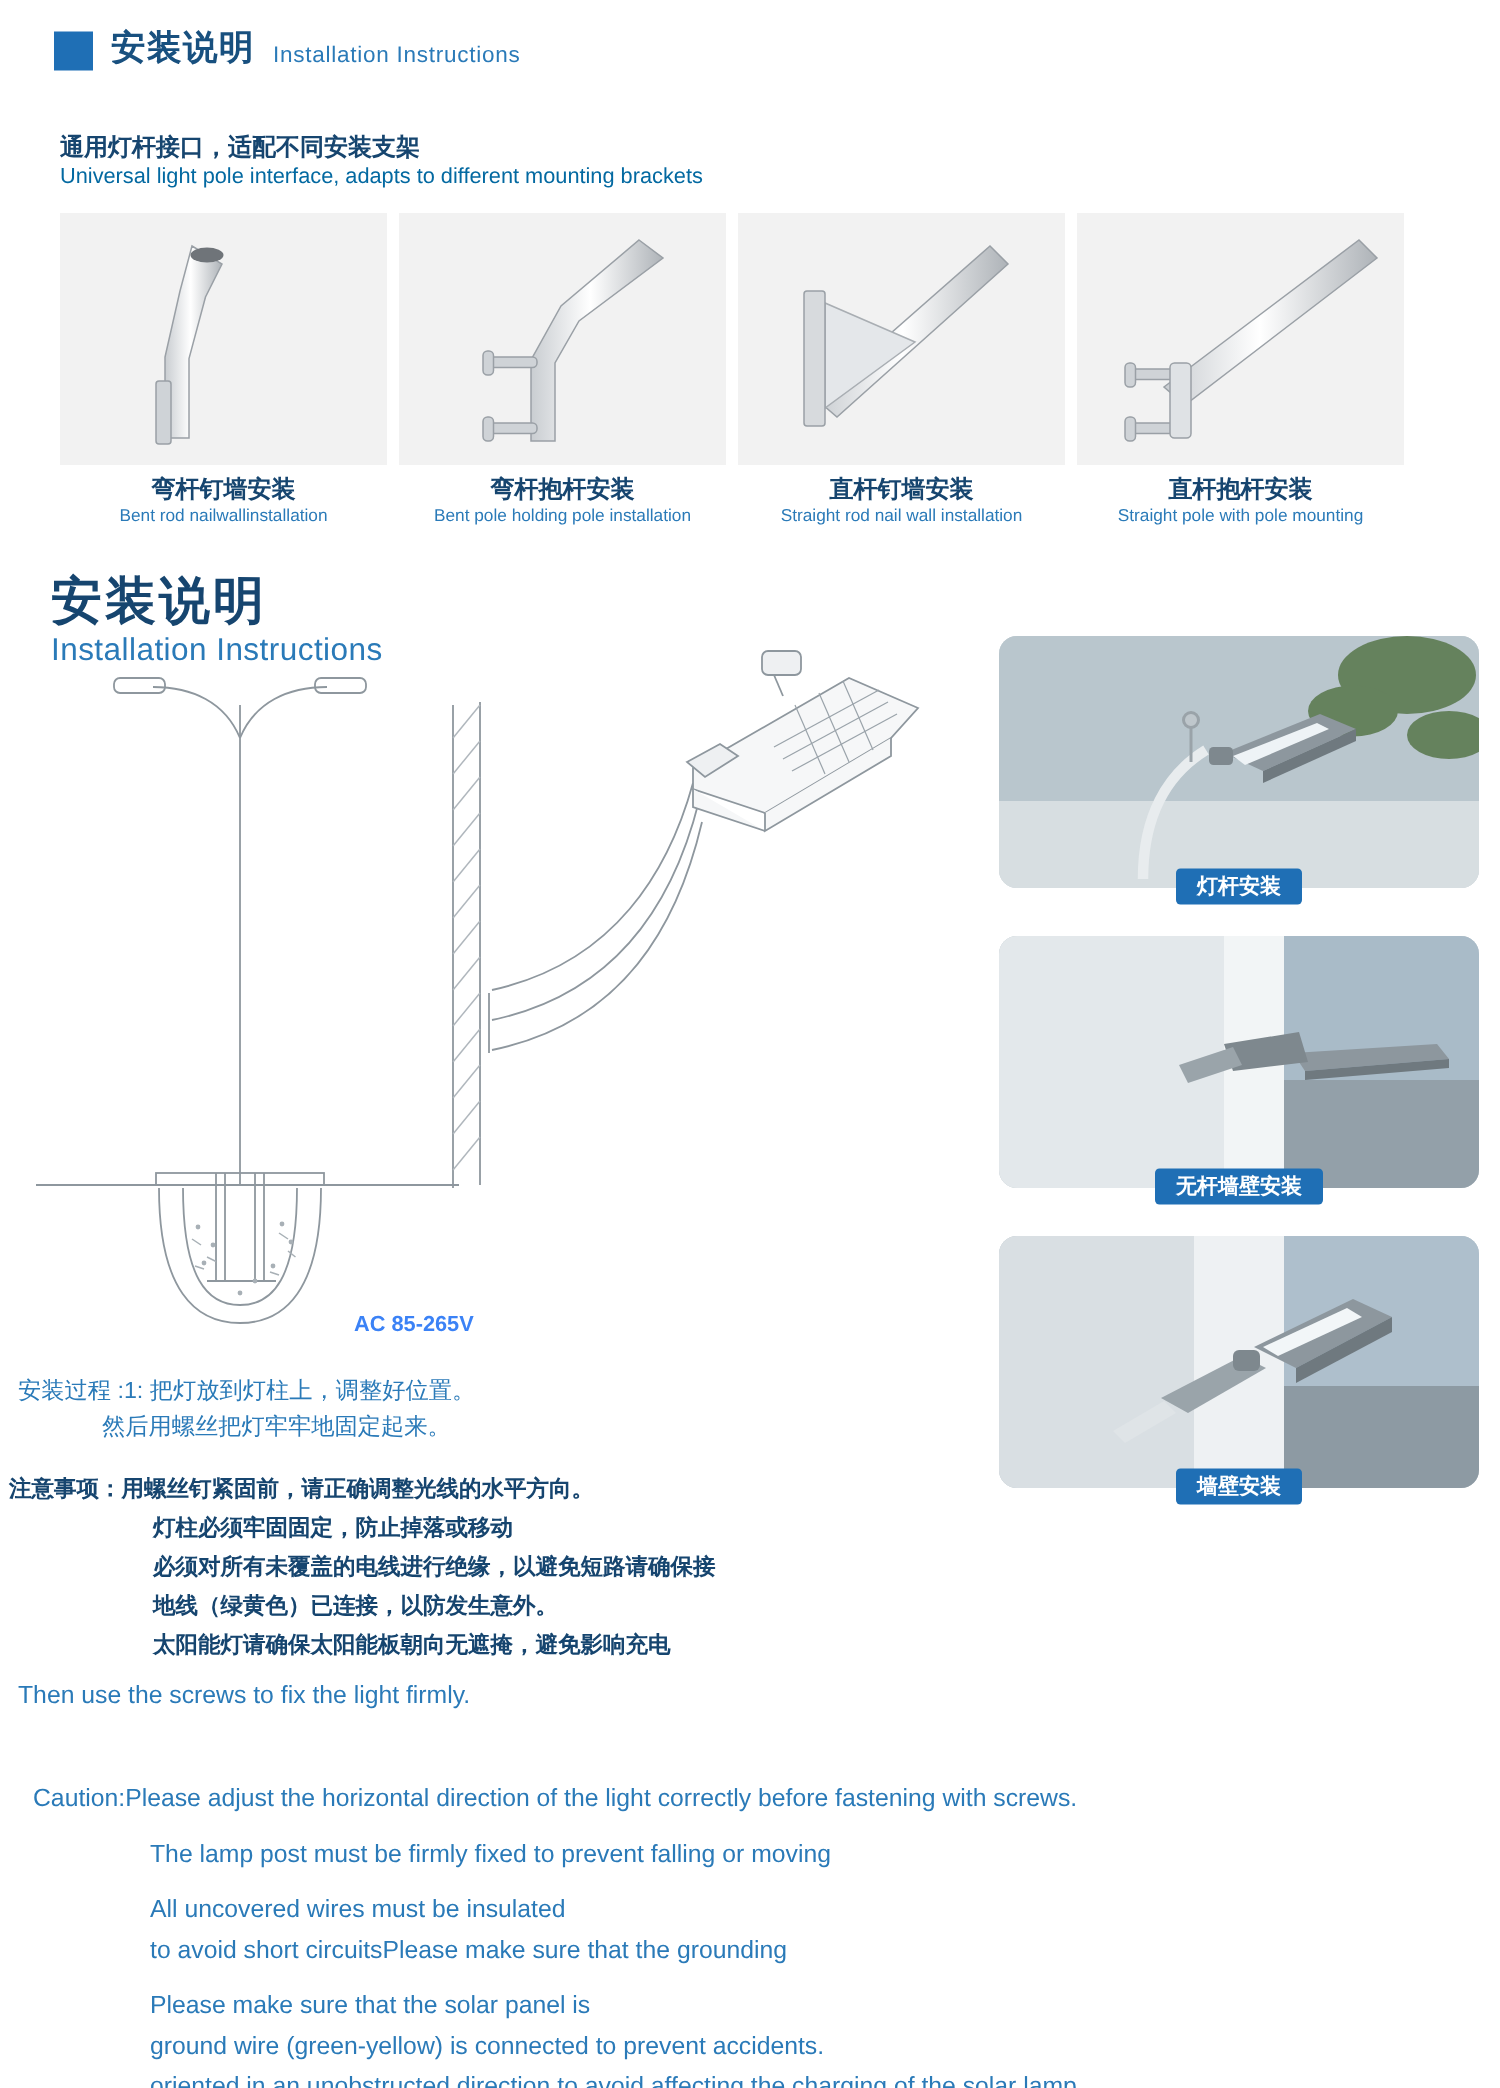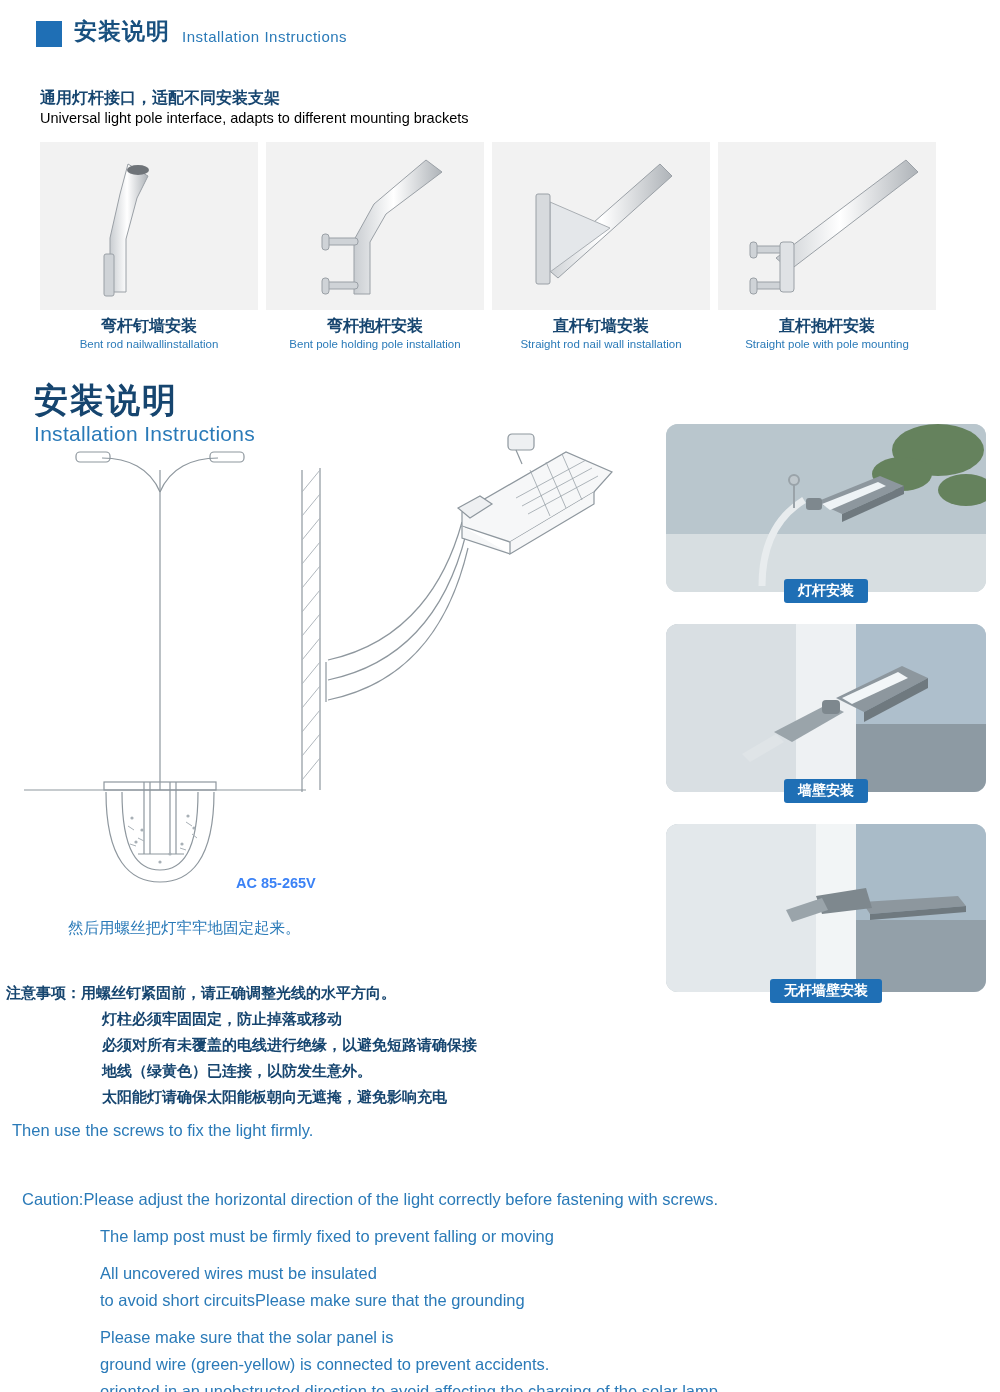--- a/index.html
+++ b/index.html
@@ -13,21 +13,21 @@
     overflow:hidden;
   }
   
   .hdr { position:absolute; left:36px; top:16px; display:flex; align-items:flex-end; gap:12px; }
   .hdr-mark { width:26px; height:26px; background:#1f6fb5; }
   .hdr-cn { font-size:23px; font-weight:bold; color:#18507f; letter-spacing:1px; }
   .hdr-en { font-size:15px; color:#2a7ab8; padding-bottom:2px; letter-spacing:0.5px; }
 
   
   .s1-title-cn { position:absolute; left:40px; top:88px; font-size:16px; font-weight:bold; color:#16456f; }
-  .s1-title-en { position:absolute; left:40px; top:110px; font-size:14.5px; color:#000000; }
+  .s1-title-en { position:absolute; left:40px; top:110px; font-size:14.5px; color:#0369a1; }
 
   .brackets { position:absolute; left:40px; top:142px; width:930px; display:flex; gap:8px; }
   .bcard { width:218px; }
   .bimg {
     height:168px; background:#f2f2f2; position:relative; overflow:hidden;
   }
   .bcap-cn { text-align:center; font-size:16px; font-weight:bold; color:#16456f; margin-top:6px; white-space:nowrap; }
   .bcap-en { text-align:center; font-size:11.5px; color:#2a7ab8; margin-top:1px; white-space:nowrap; }
 
   
@@ -278,59 +278,60 @@
           <rect x="140" y="74" width="16" height="12" rx="3" fill="#7e888e"></rect>
         </g>
       </svg>
     </div>
     <div class="plabel">灯杆安装</div>
   </div>
 
   <div class="pwrap">
     <div class="pcard">
       <svg width="320" height="168" viewBox="0 0 320 168">
+        <rect width="320" height="168" fill="#c7d0d6"></rect>
+        <rect x="0" y="0" width="150" height="168" fill="#e3e8eb"></rect>
+        <rect x="150" y="0" width="40" height="168" fill="#f2f5f6"></rect>
+        <rect x="190" y="0" width="130" height="96" fill="#a9bbc8"></rect>
+        <rect x="190" y="96" width="130" height="72" fill="#93a0a9"></rect>
+        <g>
+          <path d="M196 78 L292 72 L300 82 L204 90 Z" fill="#8d979e"></path>
+          <path d="M150 72 L200 64 L206 84 L156 90 Z" fill="#7e888e"></path>
+          <path d="M120 86 L156 74 L162 86 L126 98 Z" fill="#9aa4aa"></path>
+          <path d="M204 90 L204 96 L300 88 L300 82" fill="#6f797f"></path>
+        </g>
+      </svg>
+    </div>
+    <div class="plabel">无杆墙壁安装</div>
+  </div>
+
+  <div class="pwrap">
+    <div class="pcard">
+      <svg width="320" height="168" viewBox="0 0 320 168">
         <rect width="320" height="168" fill="#c3ccd2"></rect>
         <rect x="0" y="0" width="130" height="168" fill="#d9dfe3"></rect>
         <rect x="130" y="0" width="60" height="168" fill="#eef1f3"></rect>
         <rect x="190" y="0" width="130" height="100" fill="#aebfcc"></rect>
         <rect x="190" y="100" width="130" height="68" fill="#8d9aa3"></rect>
         <g>
           <path d="M108 108 L162 80 L178 88 L126 118 Z" fill="#9aa4aa"></path>
           <path d="M170 74 L236 42 L262 54 L198 88 Z" fill="#8d979e"></path>
           <path d="M198 88 L198 98 L262 64 L262 54" fill="#6f797f"></path>
           <path d="M176 74 L232 48 L242 54 L186 80 Z" fill="#f2f6f8"></path>
           <rect x="156" y="76" width="18" height="14" rx="4" fill="#7e888e"></rect>
           <path d="M76 130 L110 110 L118 118 L84 138 Z" fill="#dfe4e7"></path>
         </g>
       </svg>
     </div>
     <div class="plabel">墙壁安装</div>
   </div>
-
-  <div class="pwrap">
-    <div class="pcard">
-      <svg width="320" height="168" viewBox="0 0 320 168">
-        <rect width="320" height="168" fill="#c7d0d6"></rect>
-        <rect x="0" y="0" width="150" height="168" fill="#e3e8eb"></rect>
-        <rect x="150" y="0" width="40" height="168" fill="#f2f5f6"></rect>
-        <rect x="190" y="0" width="130" height="96" fill="#a9bbc8"></rect>
-        <rect x="190" y="96" width="130" height="72" fill="#93a0a9"></rect>
-        <g>
-          <path d="M196 78 L292 72 L300 82 L204 90 Z" fill="#8d979e"></path>
-          <path d="M150 72 L200 64 L206 84 L156 90 Z" fill="#7e888e"></path>
-          <path d="M120 86 L156 74 L162 86 L126 98 Z" fill="#9aa4aa"></path>
-          <path d="M204 90 L204 96 L300 88 L300 82" fill="#6f797f"></path>
-        </g>
-      </svg>
-    </div>
-    <div class="plabel">无杆墙壁安装</div>
-  </div>
 </div>
 
 <div class="proc">
+  <div>安装过程 :1: 把灯放到灯柱上，调整好位置。</div>
   <div class="ln2">然后用螺丝把灯牢牢地固定起来。</div>
 </div>
 
 <div class="note">
   <div class="l1">注意事项：用螺丝钉紧固前，请正确调整光线的水平方向。</div>
   <div class="ind">灯柱必须牢固固定，防止掉落或移动</div>
   <div class="ind">必须对所有未覆盖的电线进行绝缘，以避免短路请确保接</div>
   <div class="ind">地线（绿黄色）已连接，以防发生意外。</div>
   <div class="ind">太阳能灯请确保太阳能板朝向无遮掩，避免影响充电</div>
 </div>

